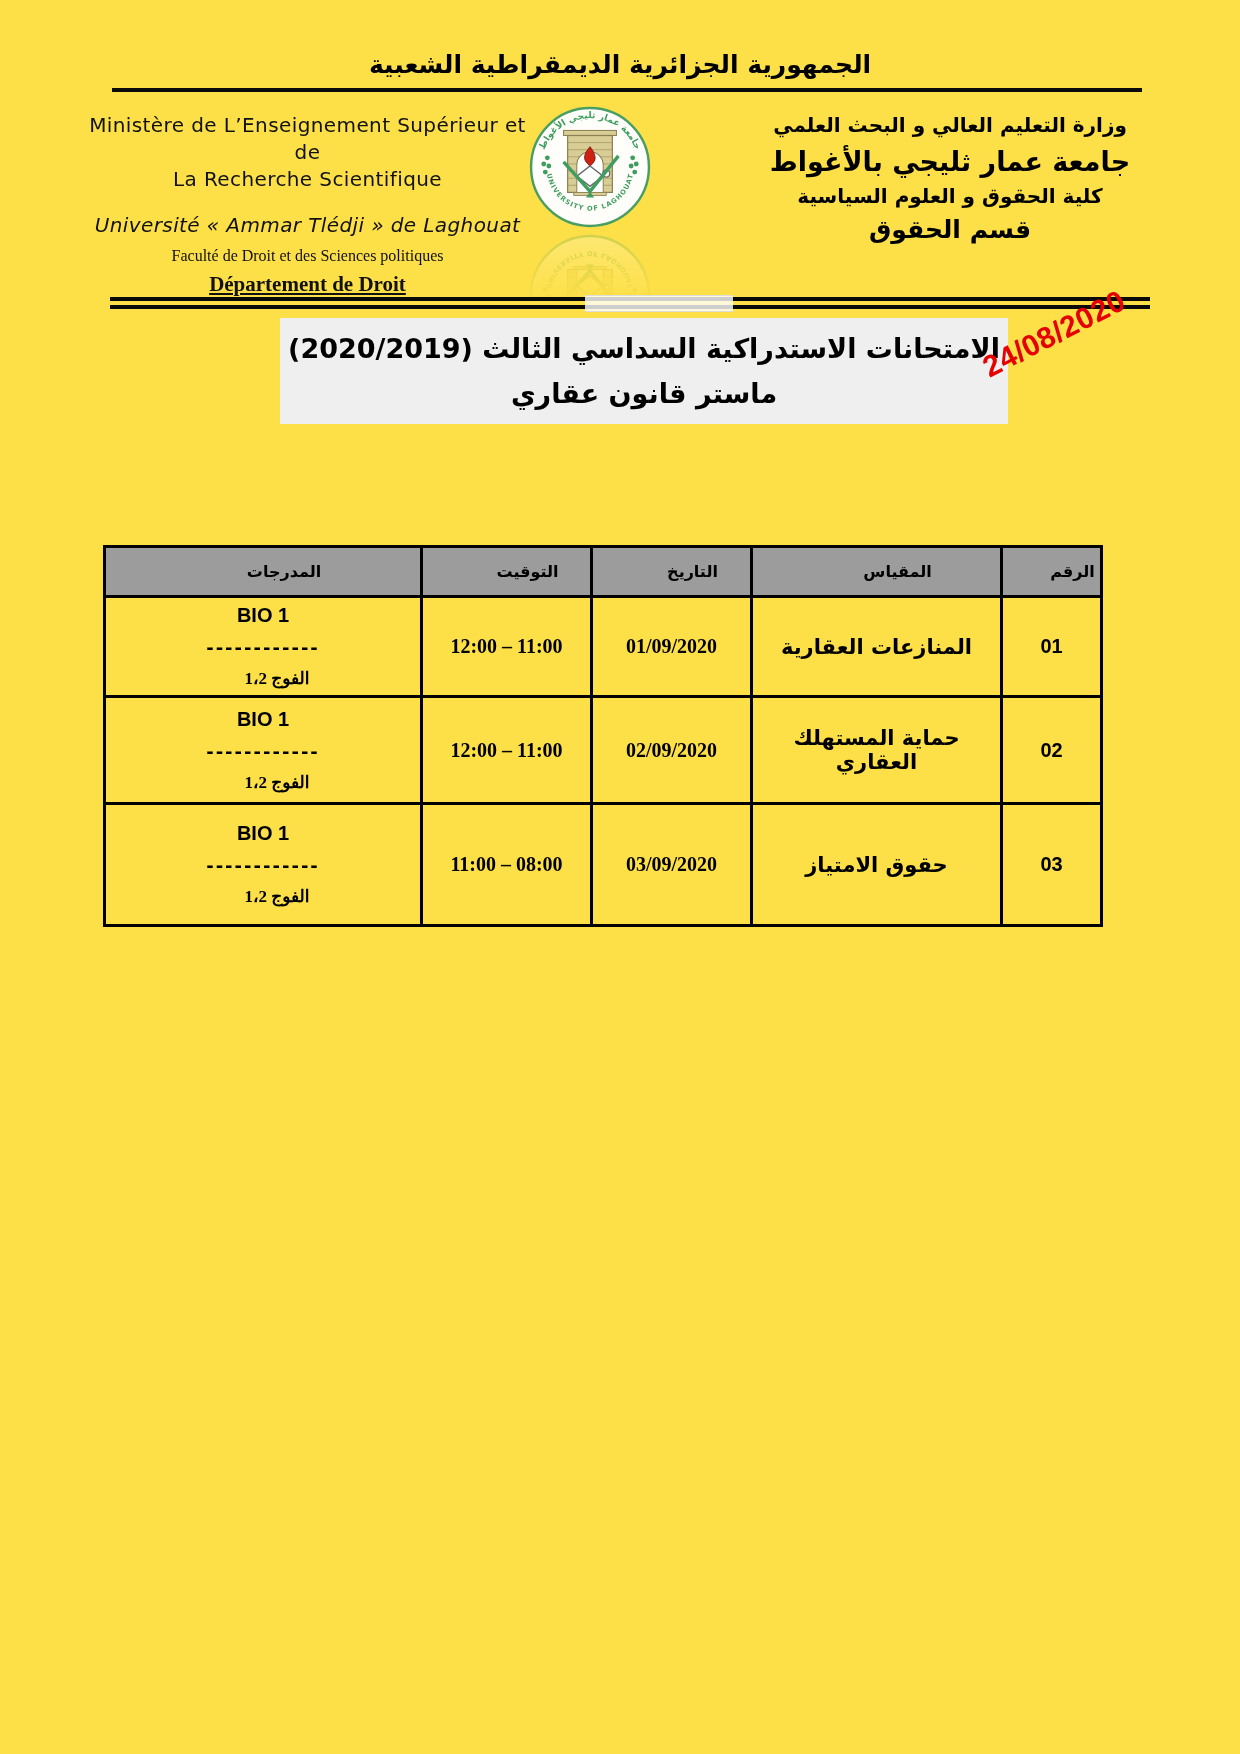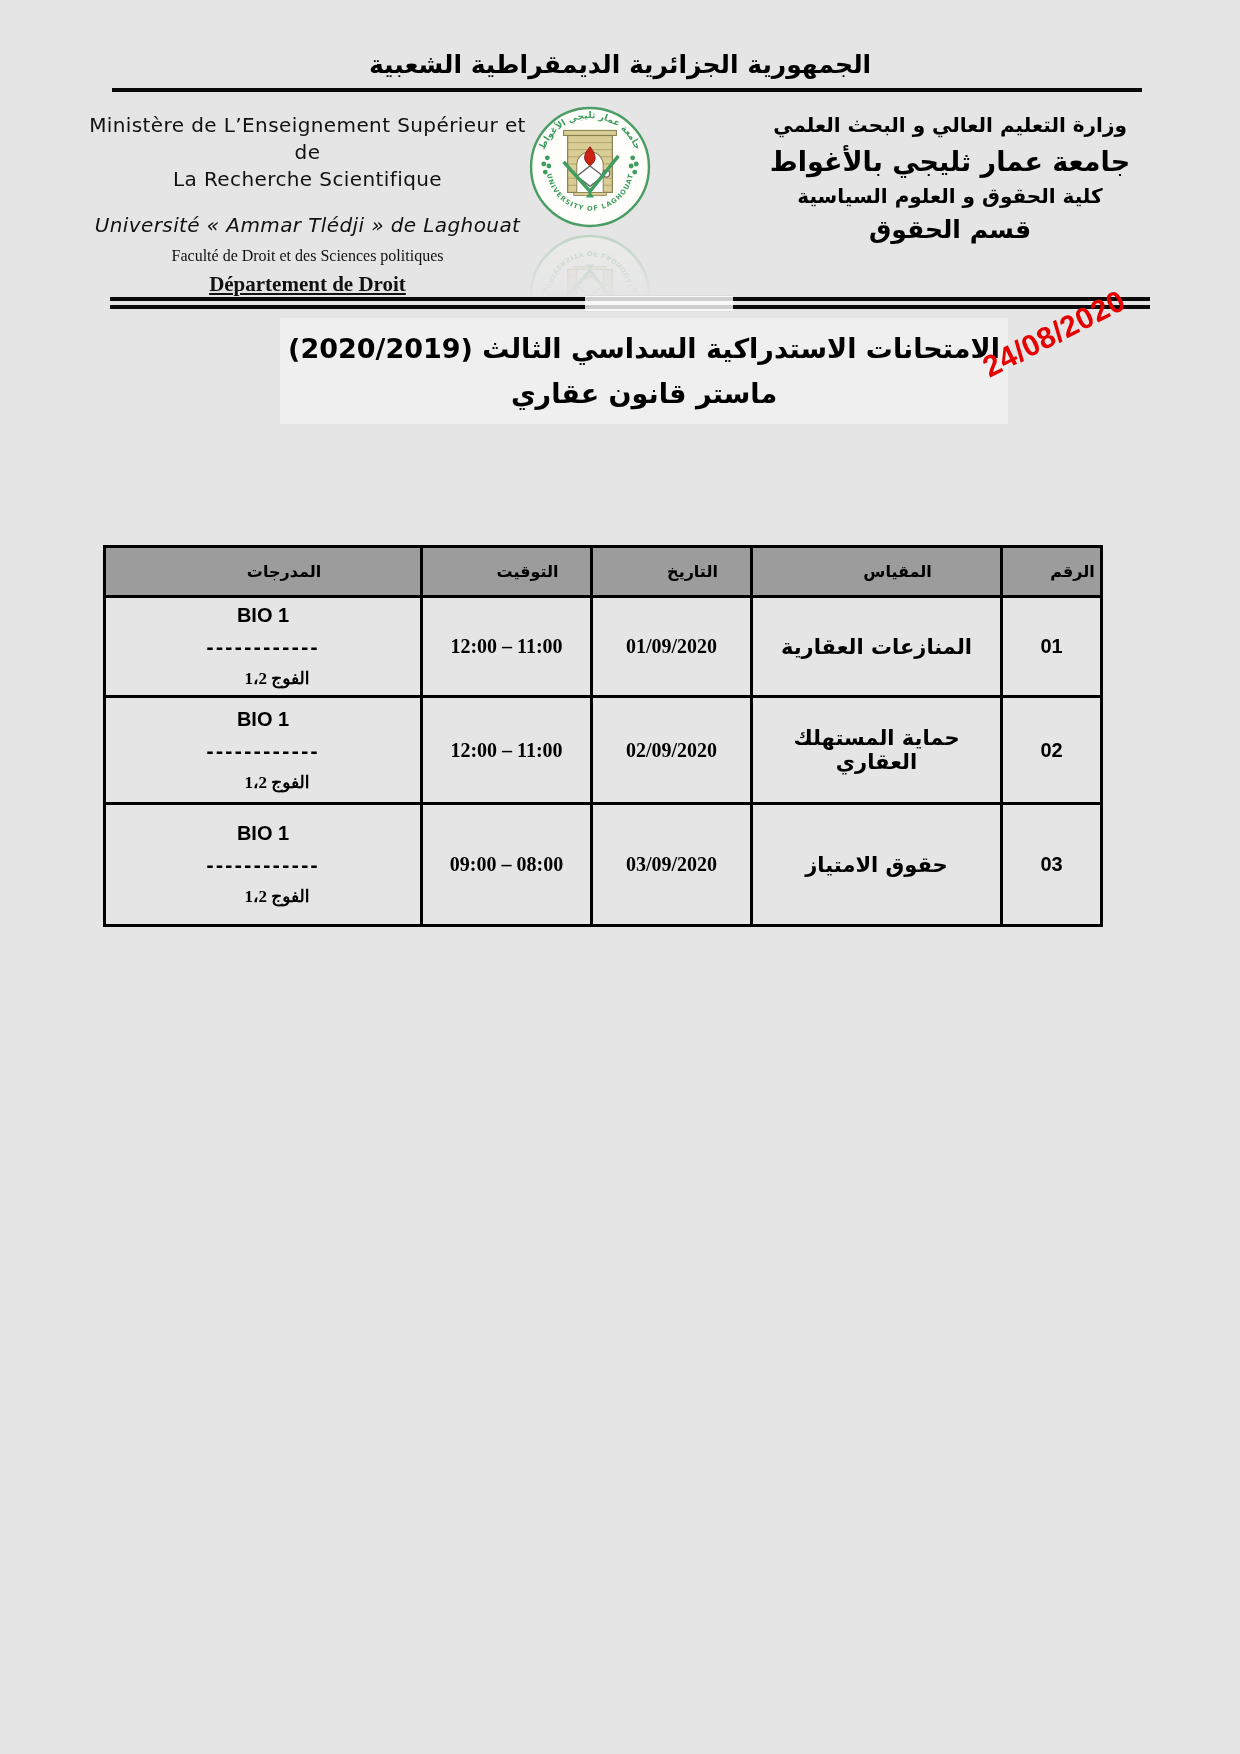--- a/index.html
+++ b/index.html
@@ -1,19 +1,19 @@
 <!DOCTYPE html>
 <html lang="ar"><head>
 <meta charset="utf-8">
 <style>
   * { margin:0; padding:0; box-sizing:border-box; }
   body { background:#fff; font-family:"DejaVu Sans", sans-serif; }
   .page {
     position:relative; width:1240px; height:1754px; margin:0 auto;
-    background:#e5e5e5; overflow:hidden; color:#000;
+    background:#fde047; overflow:hidden; color:#000;
   }
 
   
   .republic-title {
     position:absolute; top:50px; left:0; width:100%;
     text-align:center; font-weight:bold; font-size:25px;
     direction:rtl; z-index:2;
   }
   .top-rule {
     position:absolute; top:88px; left:112px; width:1030px; height:4px;
@@ -227,21 +227,21 @@
             <span class="hall-room">BIO 1</span>
             <span class="hall-dashes">------------</span>
             <span class="hall-group">الفوج 1،2</span>
           </div>
         </td>
       </tr>
       <tr class="r3">
         <td class="c-number">03</td>
         <td class="c-subject">حقوق الامتياز</td>
         <td class="c-date">03/09/2020</td>
-        <td class="c-time">09:00 – 08:00</td>
+        <td class="c-time">11:00 – 08:00</td>
         <td class="c-halls">
           <div class="halls-inner">
             <span class="hall-room">BIO 1</span>
             <span class="hall-dashes">------------</span>
             <span class="hall-group">الفوج 1،2</span>
           </div>
         </td>
       </tr>
     </tbody>
   </table>

